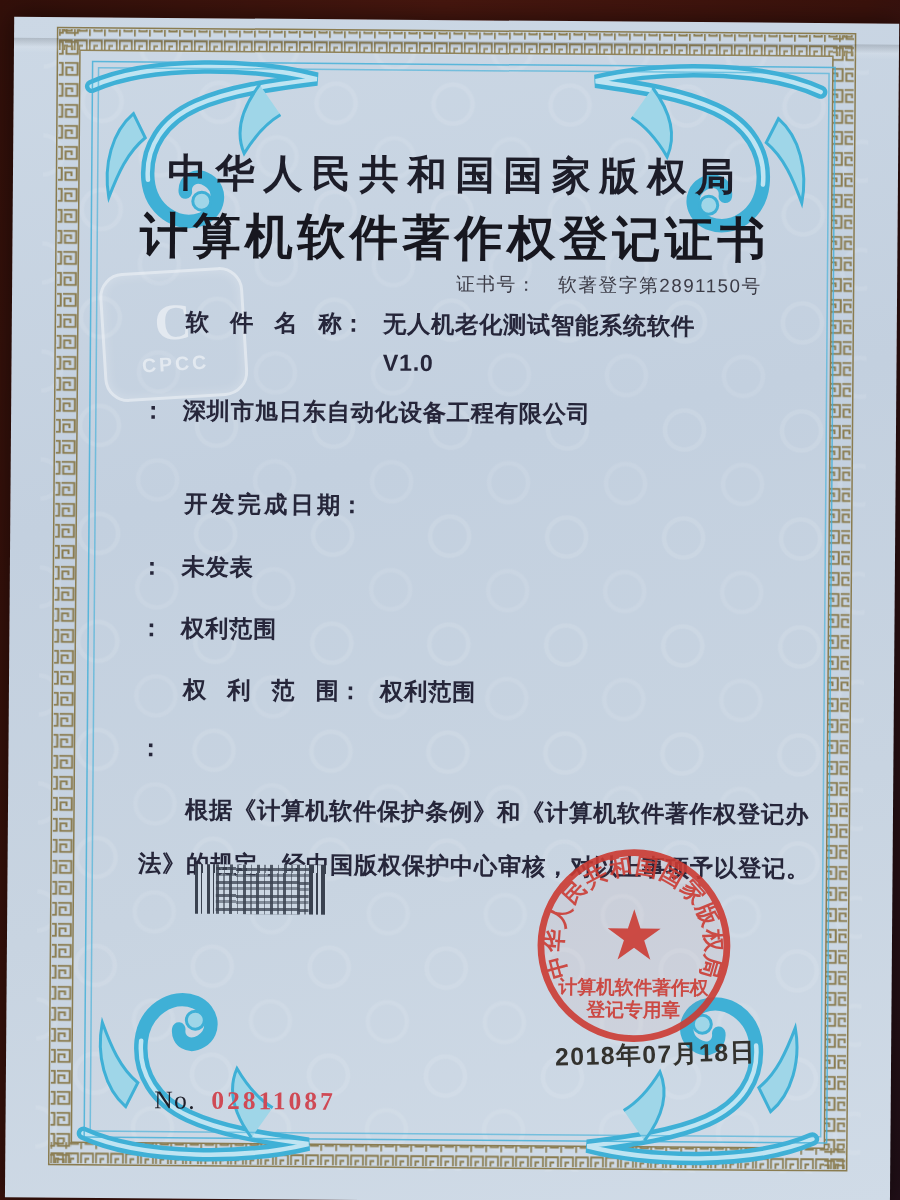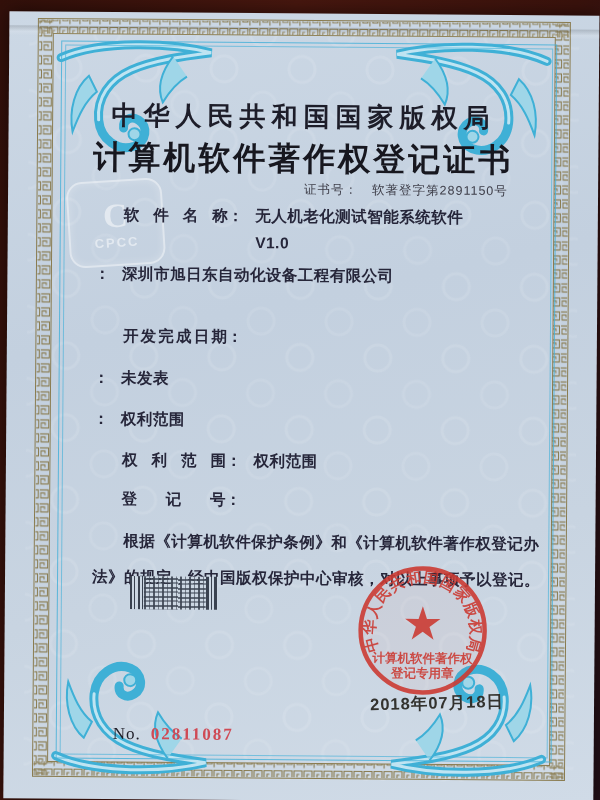--- a/index.html
+++ b/index.html
@@ -74,21 +74,21 @@
     color:rgba(255,255,255,.5);pointer-events:none;
   }
   .emboss .c{font-size:34px;font-weight:700;font-family:"Liberation Serif",serif;}
   .emboss .t{font-size:13px;letter-spacing:2px;font-weight:700;}
   .issue-date{
     position:absolute;left:366px;top:678px;font-size:16.5px;font-weight:700;
     color:#33322e;letter-spacing:1px;transform:rotate(-2deg);
   }
   .seal{position:absolute;left:350px;top:548px;opacity:.9;}
   .serial{
-    position:absolute;left:109px;top:712px;font-size:17px;
+    position:absolute;left:99px;top:712px;font-size:17px;
     font-family:"Liberation Serif","DejaVu Serif",serif;color:#1e1e28;letter-spacing:1px;
   }
   .serial .num{color:#cf4a55;font-weight:600;margin-left:10px;letter-spacing:2px;}
   .crease{
     position:absolute;left:0;top:14px;width:100%;height:10px;pointer-events:none;
     background:linear-gradient(180deg,rgba(0,0,0,.14),rgba(255,255,255,.12) 60%,transparent);
   }
 </style>
 </head>
 <body>
@@ -172,21 +172,20 @@
       <span class="val">权利范围</span>
     </div>
 
     <div class="row r6">
       <span class="lbl">权利范围</span>
         <span class="colon">：</span>
       <span class="val">权利范围</span>
     </div>
 
     <div class="row r7">
-      <span class="lbl">登记号</span>
         <span class="colon">：</span>
     </div>
 
     <p class="statement">根据《计算机软件保护条例》和《计算机软件著作权登记办法》的规定，经中国版权保护中心审核，对以上事项予以登记。</p>
 
     <div class="barcode">
       <span class="bc-l"></span>
       <span class="bc-m"></span>
       <span class="bc-r"></span>
     </div>

